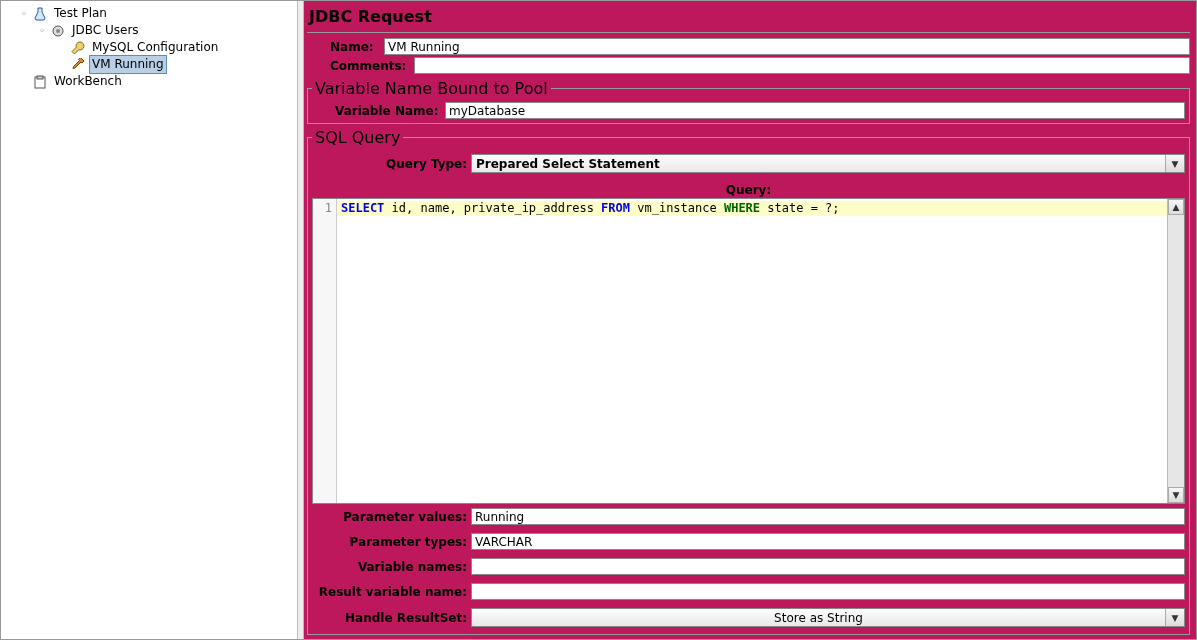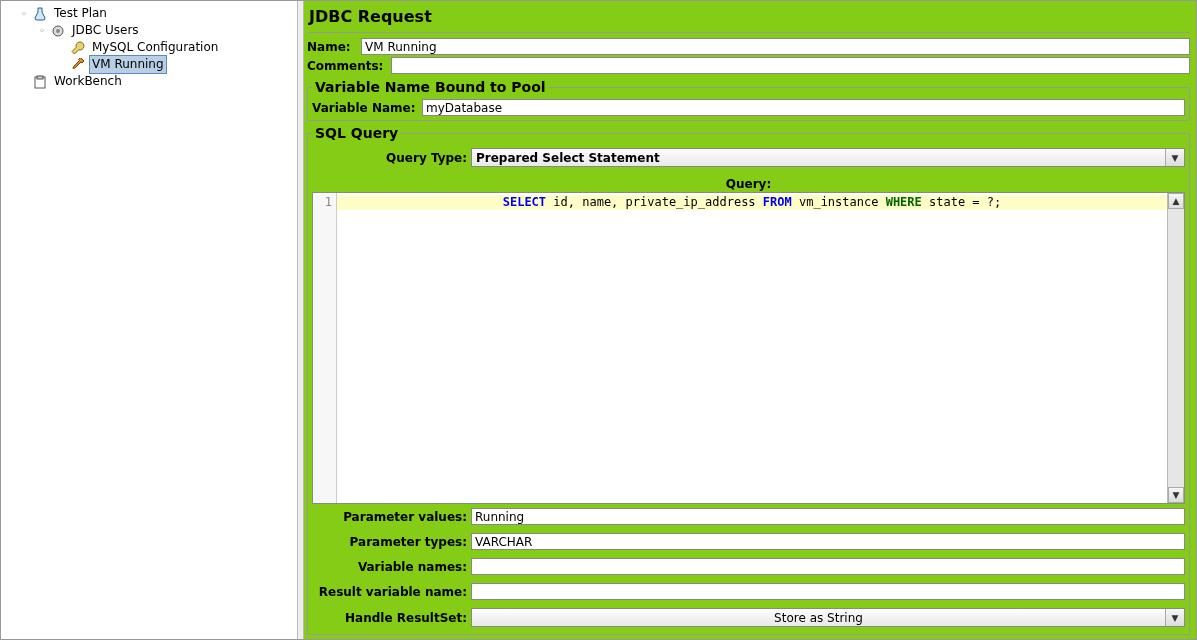--- a/index.html
+++ b/index.html
@@ -70,21 +70,21 @@
   .tree-node.selected .label {
     background: #b8cfe5;
     border: 1px solid #5a8bbf;
   }
   .indent-1 { padding-left: 16px; }
   .indent-2 { padding-left: 34px; }
   .indent-3 { padding-left: 54px; }
   
   .right-pane {
     flex: 1;
-    background: #84cc16;
+    background: #be185d;
     display: flex;
     flex-direction: column;
     padding: 2px 6px 4px 8px;
     box-sizing: border-box;
   }
   .panel-title {
     font-size: 16px;
     font-weight: bold;
     padding: 4px 0 6px 2px;
     border-bottom: 1px solid #999;
@@ -92,42 +92,43 @@
   }
   .row {
     display: flex;
     align-items: center;
     margin: 1px 0;
   }
   .row-label {
     font-weight: bold;
     padding-right: 4px;
     text-align: right;
+    margin-left: 23px;
   }
   .name-label { width: 50px; text-align:left; }
   .comments-label { width: 80px; text-align:left; }
   .text-input {
     flex: 1;
     height: 17px;
     background: #fff;
     border: 1px solid #888;
     padding: 0 3px;
     font-family: inherit;
     font-size: 12px;
     box-sizing: border-box;
   }
   fieldset {
     border: 1px solid #999;
     margin: 4px 0 0 0;
     padding: 3px 4px;
   }
   fieldset legend {
-    font-weight: bold;
+    font-weight: normal;
     padding: 0 3px;
-    font-size: 14px;
+    font-size: 16px;
   }
   .sql-fieldset {
     flex: 1;
     display: flex;
     flex-direction: column;
     min-height: 0;
   }
   .form-row {
     display: flex;
     align-items: center;
@@ -200,21 +201,20 @@
     flex: 1;
     font-family: "DejaVu Sans Mono","Courier New",monospace;
     font-size: 12px;
     padding: 2px 4px;
     box-sizing: border-box;
     position: relative;
     overflow: hidden;
   }
   .code-line {
     white-space: pre;
-    text-align: center;
   }
   .hl-line-bg {
     position: absolute;
     top: 2px; left: 0; right: 0;
     height: 15px;
     background: #fdfdc7;
   }
   .kw { color: #0000ee; font-weight: bold; }
   .kw2 { color: #006400; font-weight: bold; }
   .scroll-v {

